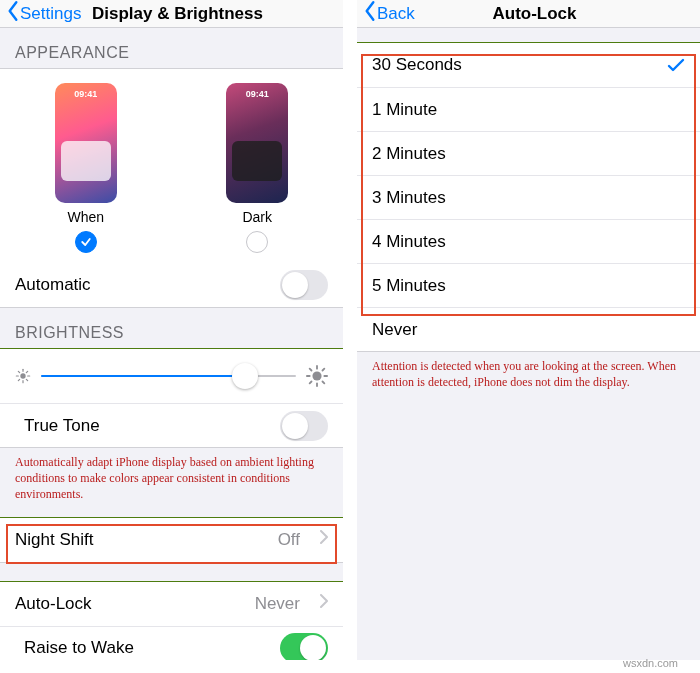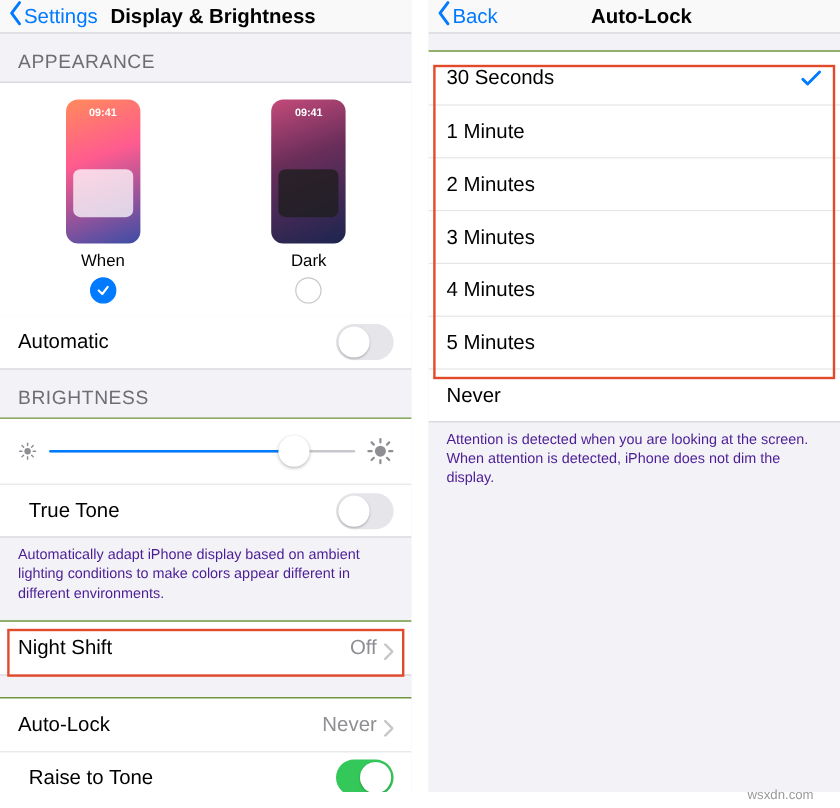--- a/index.html
+++ b/index.html
@@ -64,26 +64,27 @@
     align-items: center;
     justify-content: space-between;
     min-height: 44px;
     padding: 0 15px;
   }
   .row + .row, .sep { border-top: 1px solid #e5e5ea; padding-left: 24px; }
   .row .label { font-size: 17px; color: #000; }
   .row .value { font-size: 17px; color: #8e8e93; }
   .chev { color: #c7c7cc; margin-left: 6px; display: inline-flex; }
   .chev svg { width: 8px; height: 14px; }
-  .right-side { display: flex; align-items: flex-end; }
+  .right-side { display: flex; align-items: flex-start; gap: 14px; }
   .footer-note {
     font-size: 12px;
-    color: #4c1d95;
+    color: #b91c1c;
     padding: 6px 15px 14px;
     line-height: 1.35;
+    font-family: Liberation Serif, serif;
   }
   
   .appearance-row {
     display: flex;
     justify-content: space-around;
     background: #fff;
     padding: 14px 0 10px;
     border-top: 1px solid #d1d1d6;
   }
   .appearance-item { text-align: center; width: 50%; }
@@ -223,21 +224,21 @@
             </svg>
         </span>
       </div>
       <div class="row sep">
         <span class="label">True Tone</span>
         <div class="toggle">
             <div class="knob"></div>
           </div>
       </div>
     </div>
-    <div class="footer-note">Automatically adapt iPhone display based on ambient lighting conditions to make colors appear different in different environments.</div>
+    <div class="footer-note">Automatically adapt iPhone display based on ambient lighting conditions to make colors appear consistent in conditions environments.</div>
 
     <div class="group">
       <div class="row">
         <span class="label">Night Shift</span>
         <div class="right-side">
           <span class="value">Off</span>
           <span class="chev">
               <svg viewBox="0 0 8 14">
                 <polyline points="1,1 7,7 1,13" fill="none" stroke="#c7c7cc" stroke-width="2" stroke-linecap="round" stroke-linejoin="round"></polyline>
               </svg>
@@ -254,21 +255,21 @@
         <div class="right-side">
           <span class="value">Never</span>
           <span class="chev">
               <svg viewBox="0 0 8 14">
                 <polyline points="1,1 7,7 1,13" fill="none" stroke="#c7c7cc" stroke-width="2" stroke-linecap="round" stroke-linejoin="round"></polyline>
               </svg>
             </span>
         </div>
       </div>
       <div class="row sep">
-        <span class="label">Raise to Tone</span>
+        <span class="label">Raise to Wake</span>
         <div class="toggle on">
             <div class="knob"></div>
           </div>
       </div>
     </div>
 
     <div class="highlight-left"></div>
   </div>
 
   <div class="panel right">

